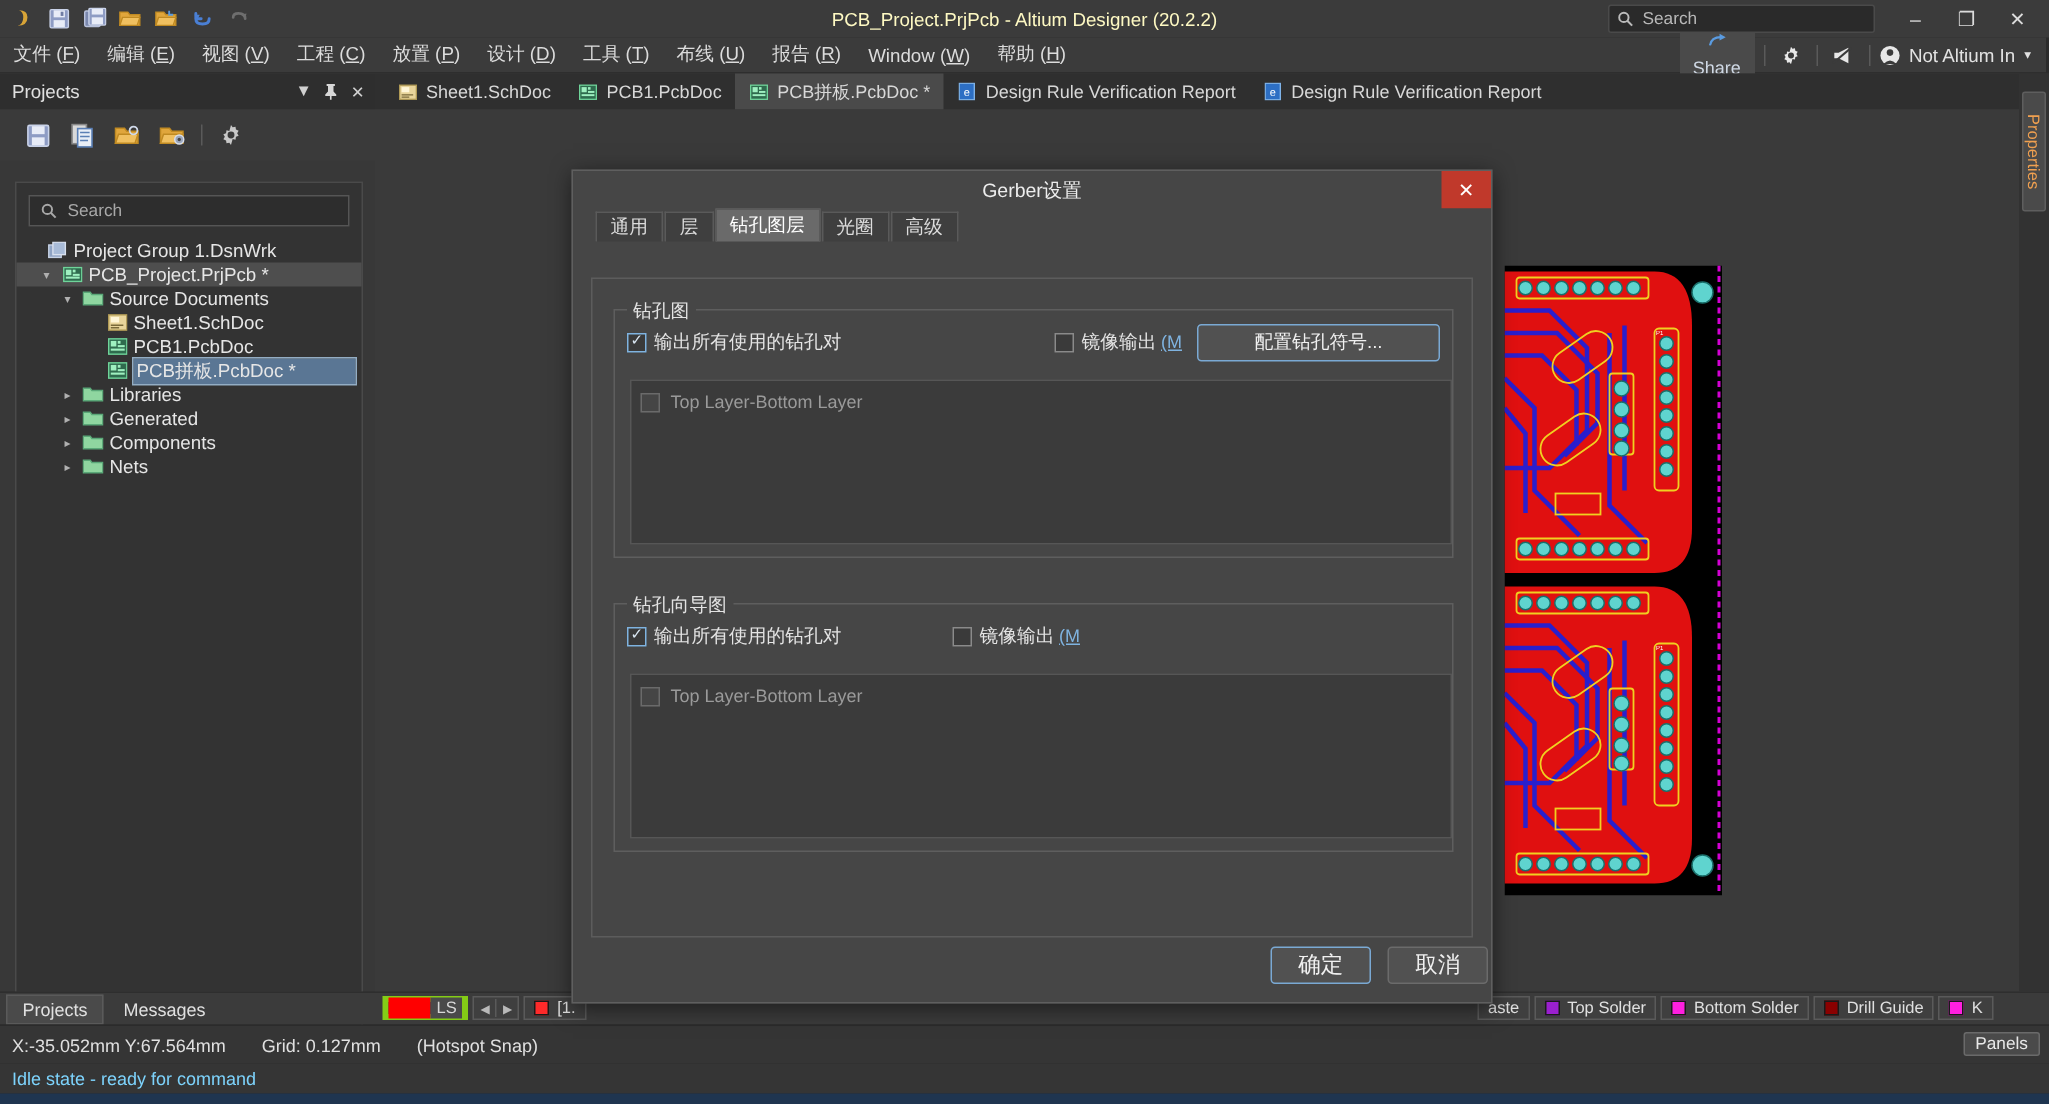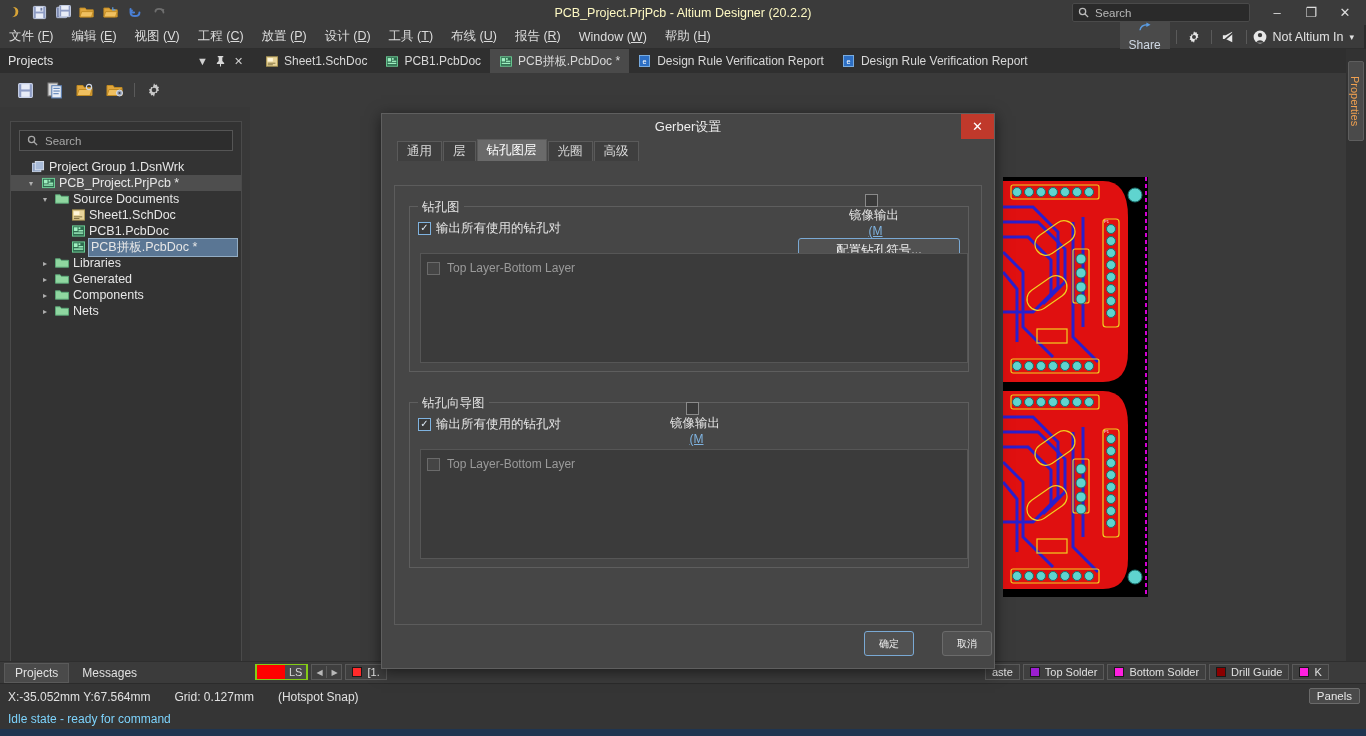--- a/index.html
+++ b/index.html
@@ -114,21 +114,21 @@
 
   
   .panelbar {
     position:absolute; left:0; top:661px; width:1366px; height:22px;
     background:#3b3b3b; display:flex; align-items:center; padding-left:4px; gap:2px;
     border-top:1px solid #2e2e2e;
   }
   .pb-tab { padding:2px 10px; font-size:12px; color:#e0e0e0; cursor:pointer; border:1px solid transparent;}
   .pb-tab.active { background:#4a4a4a; border:1px solid #5a5a5a; }
   .layerstrip { position:absolute; left:255px; top:661px; height:22px; display:flex; align-items:center; gap:3px; }
-  .swatch-lbl { display:flex; align-items:center; height:16px; border:2px solid #84cc16; background:#3f3f3f; }
+  .swatch-lbl { display:flex; align-items:center; height:16px; border:4px solid #84cc16; background:#3f3f3f; }
   .swatch { width:28px; height:14px; }
   .ls-txt { padding:0 4px; font-size:11px; color:#d8d8d8; background:#4a4a4a; height:14px; line-height:14px;}
   .navbtns { display:flex; border:1px solid #5a5a5a; background:#3f3f3f; height:16px; align-items:center; }
   .navbtn { width:14px; height:14px; display:flex; align-items:center; justify-content:center; font-size:8px; color:#b9b9b9; cursor:pointer;}
   .layerchip {
     display:flex; align-items:center; gap:5px; height:16px; padding:0 6px;
     border:1px solid #5a5a5a; background:#3f3f3f; font-size:11px; color:#e0e0e0; cursor:pointer; white-space:nowrap;
   }
   .chipsw { width:10px; height:10px; border:1px solid #1a1a1a; }
 
@@ -182,39 +182,39 @@
   .groupbox { position:absolute; left:14px; border:1px solid #5e5e5e; }
   .gb-legend {
     position:absolute; left:8px; top:-8px; background:#464646; padding:0 4px;
     font-size:12.5px; color:#e2e2e2;
   }
   .gb-row { display:flex; align-items:center; height:22px; margin:10px 0 0 8px; }
   .cb { width:13px; height:13px; border:1px solid #8a8a8a; background:#3a3a3a; display:inline-flex; align-items:center; justify-content:center; margin-right:5px; cursor:pointer; flex:0 0 auto;}
   .cb.on { border-color:#7fb3e0; }
   .cb.on::after { content:"\2713"; font-size:10px; color:#dce9f5; line-height:1; }
   .cb-lbl { font-size:12.5px; color:#e4e4e4; white-space:nowrap; overflow:hidden; }
-  .mirror-wrap { margin-left:auto; display:flex; align-items:center; gap:0px;flex-direction:column; }
+  .mirror-wrap { margin-left:auto; display:flex; align-items:center; gap:0px; }
   .acckey { color:#7fb3e0; text-decoration:underline; font-size:12px; margin-left:3px;}
   .cfgbtn {
     width:162px; height:25px; background:#515151; border:1px solid #7aa9d4; border-radius:3px;
     display:flex; align-items:center; justify-content:center; font-size:12.5px; color:#f0f0f0;
     cursor:pointer; margin-left:10px;
   }
   .listbox {
     position:absolute; left:10px; width:548px; background:#3b3b3b; border:1px solid #565656;
   }
   .lb-row { display:flex; align-items:center; height:20px; padding-left:6px; margin-top:4px;}
   .lb-cb { width:13px; height:13px; border:1px solid #6a6a6a; background:#454545; margin-right:7px; }
   .lb-txt { font-size:12px; color:#9a9a9a; }
   .dlg-footer { position:absolute; left:0; bottom:0; width:612px; height:44px; }
   .btn {
-    position:absolute; height:25px; width:50px; background:#515151;
+    position:absolute; height:25px; width:67px; background:#515151;
     border:1px solid #6b6b6b; border-radius:3px;
     display:flex; align-items:center; justify-content:center;
-    font-size:10px; color:#f0f0f0; cursor:pointer;
+    font-size:15px; color:#f0f0f0; cursor:pointer;
   }
   .btn.primary { border-color:#7aa9d4; }
 </style>
 </head>
 <body>
 
 <div id="app">
 
   <div class="titlebar">
     <div class="tb-icons">

